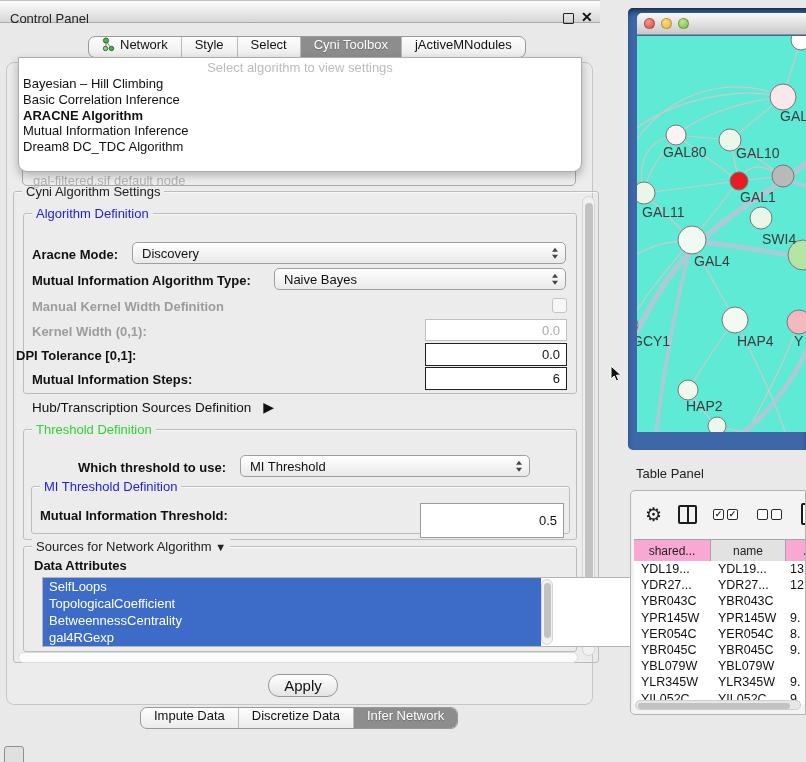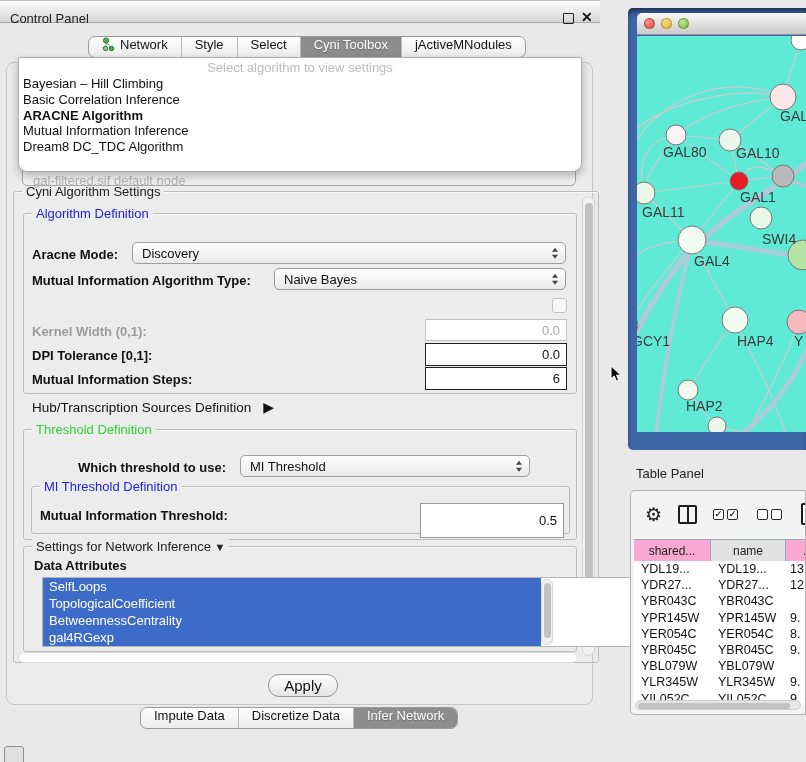--- a/index.html
+++ b/index.html
@@ -156,24 +156,25 @@
       </span>
   </div>
   <div class="abs lbl" style="left:32px;top:273px">Mutual Information Algorithm Type:</div>
   <div class="combo" style="left:274px;top:268px;width:292px;height:22px">
     <span>Naive Bayes</span>
     <span class="arrs">
         <div class="arr-up"></div>
         <div class="arr-dn"></div>
       </span>
   </div>
+  <div class="abs lbl dis" style="left:32px;top:299px">Manual Kernel Width Definition</div>
   <div class="cbx" style="left:552px;top:298px"></div>
   <div class="abs lbl dis" style="left:32px;top:324px">Kernel Width (0,1):</div>
   <div class="fld dis" style="left:425px;top:319px;width:142px;height:22px">0.0</div>
-  <div class="abs lbl" style="left:32px;top:348px">DPI Tolerance [0,1]:</div>
+  <div class="abs lbl" style="left:16px;top:348px">DPI Tolerance [0,1]:</div>
   <div class="fld dark" style="left:425px;top:343px;width:142px;height:23px">0.0</div>
   <div class="abs lbl" style="left:32px;top:372px">Mutual Information Steps:</div>
   <div class="fld dark" style="left:425px;top:367px;width:142px;height:23px">6</div>
 
   <div class="abs" style="left:32px;top:399px;font-size:13.5px">
     <span>Hub/Transcription Sources Definition</span>
     <span style="margin-left:8px;font-size:14px">▶</span>
   </div>
 
   <div class="abs grp" style="left:23px;top:429px;width:552px;height:109px">
@@ -188,21 +189,21 @@
       </span>
   </div>
   <div class="abs grp" style="left:31px;top:486px;width:537px;height:46px;background:#ececec">
     <span class="grp-title t-blue">MI Threshold Definition</span>
   </div>
   <div class="abs lbl" style="left:40px;top:508px">Mutual Information Threshold:</div>
   <div class="fld" style="left:420px;top:503px;width:144px;height:35px">0.5</div>
 
   <div class="abs grp" style="left:23px;top:546px;width:552px;height:104px">
     <span class="grp-title t-black">
-      <span>Settings for Network Inference</span>
+      <span>Sources for Network Algorithm</span>
       <span style="font-size:11px">▼</span>
     </span>
   </div>
   <div class="abs lbl" style="left:34px;top:558px">Data Attributes</div>
   <div class="attr-list" style="left:42px;top:577px;width:591px;height:70px" id="attr-list">
       <div class="attr">SelfLoops</div>
       <div class="attr">TopologicalCoefficient</div>
       <div class="attr">BetweennessCentrality</div>
       <div class="attr">gal4RGexp</div>
     </div>

